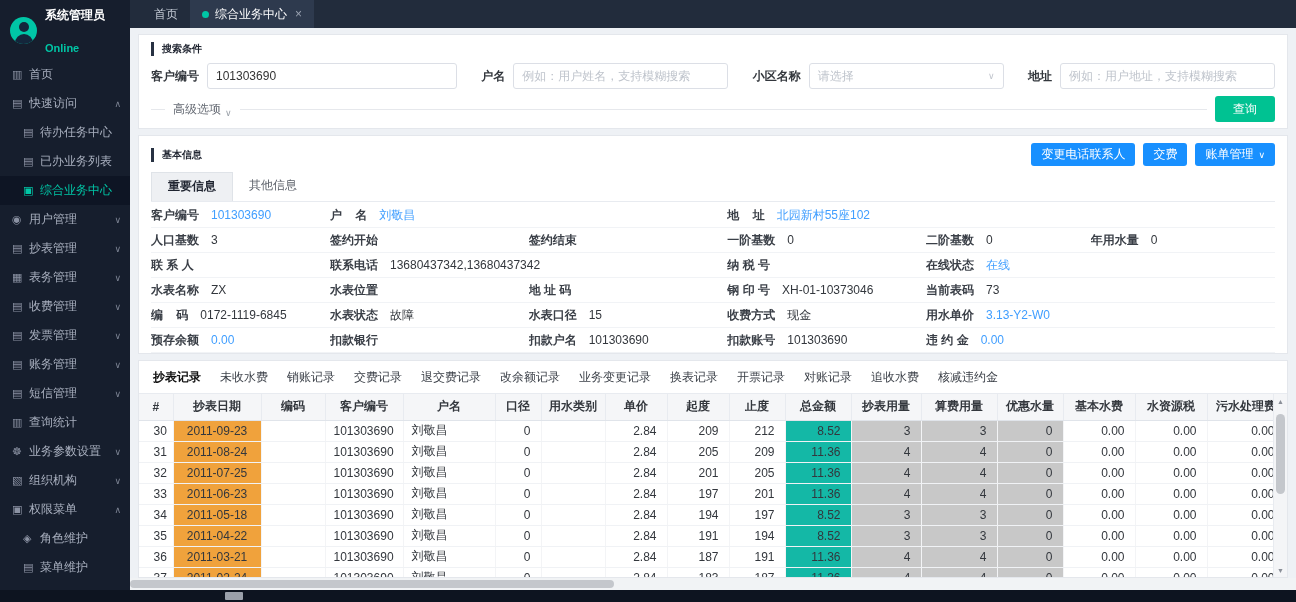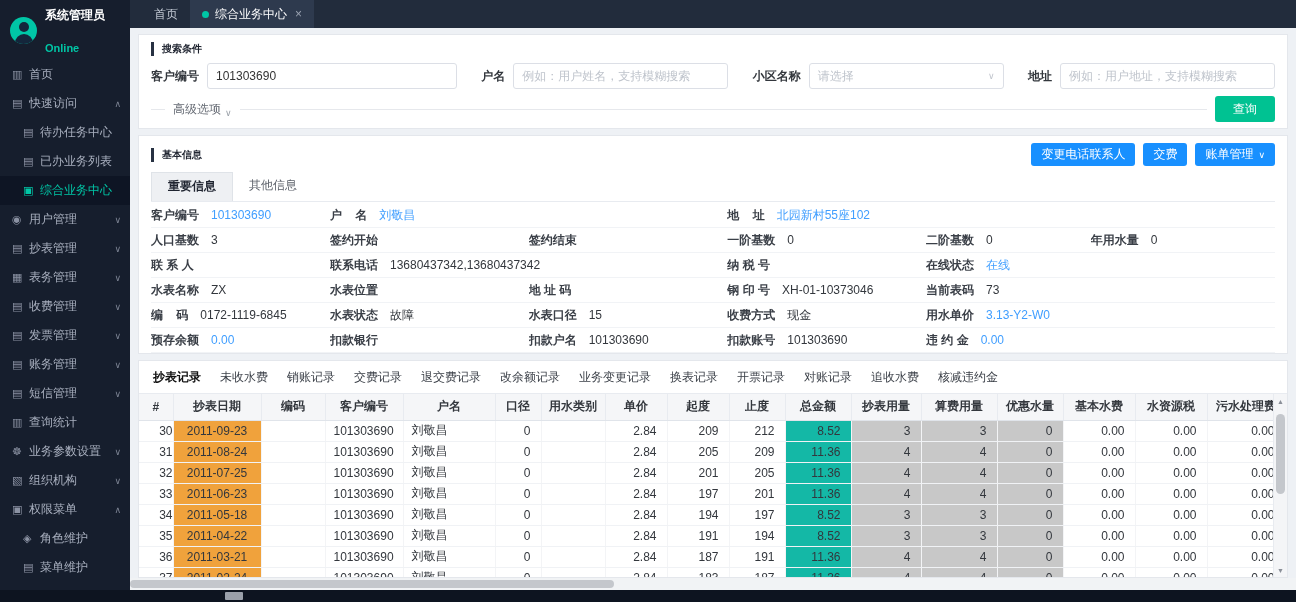--- a/index.html
+++ b/index.html
@@ -86,21 +86,21 @@
   .rec-table td { height:21px; color:#33373d; border-bottom:1px solid #f0f2f5; border-right:1px solid #f3f4f6; overflow:hidden; white-space:nowrap; }
   .rec-table th:nth-child(1){width:34px} .rec-table th:nth-child(2){width:88px}
   .rec-table th:nth-child(3){width:64px} .rec-table th:nth-child(4){width:78px}
   .rec-table th:nth-child(5){width:92px} .rec-table th:nth-child(6){width:46px}
   .rec-table th:nth-child(7){width:64px} .rec-table th:nth-child(8){width:62px}
   .rec-table th:nth-child(9){width:62px} .rec-table th:nth-child(10){width:56px}
   .rec-table th:nth-child(11){width:66px} .rec-table th:nth-child(12){width:70px}
   .rec-table th:nth-child(13){width:76px} .rec-table th:nth-child(14){width:66px}
   .rec-table th:nth-child(15){width:72px} .rec-table th:nth-child(16){width:72px}
   .rec-table th:nth-child(17){width:78px}
-  .rec-table td:nth-child(1){ text-align:right; padding-left:9px; }
+  .rec-table td:nth-child(1){ text-align:center; padding-left:9px; }
   .rec-table td:nth-child(2){ text-align:center; background:#f0a23c; }
   .rec-table td:nth-child(3),.rec-table td:nth-child(4),.rec-table td:nth-child(5){ text-align:left; padding-left:8px; }
   .rec-table td:nth-child(6){ text-align:right; padding-right:10px; }
   .rec-table td:nth-child(7){ text-align:center; }
   .rec-table td:nth-child(n+8){ text-align:right; padding-right:10px; }
   .rec-table td:nth-child(11){ background:#14b8a6; }
   .rec-table td:nth-child(12),.rec-table td:nth-child(13),.rec-table td:nth-child(14){ background:#c8c8c8; }
 
   .vscroll { position:absolute; right:0; top:0; bottom:0; width:14px; background:#f4f5f7; border-left:1px solid #e8ebf0; display:flex; flex-direction:column; }
   .vs-arrow { height:14px; display:flex; align-items:center; justify-content:center; font-size:7px; color:#8a8f98; cursor:pointer; flex-shrink:0; }

